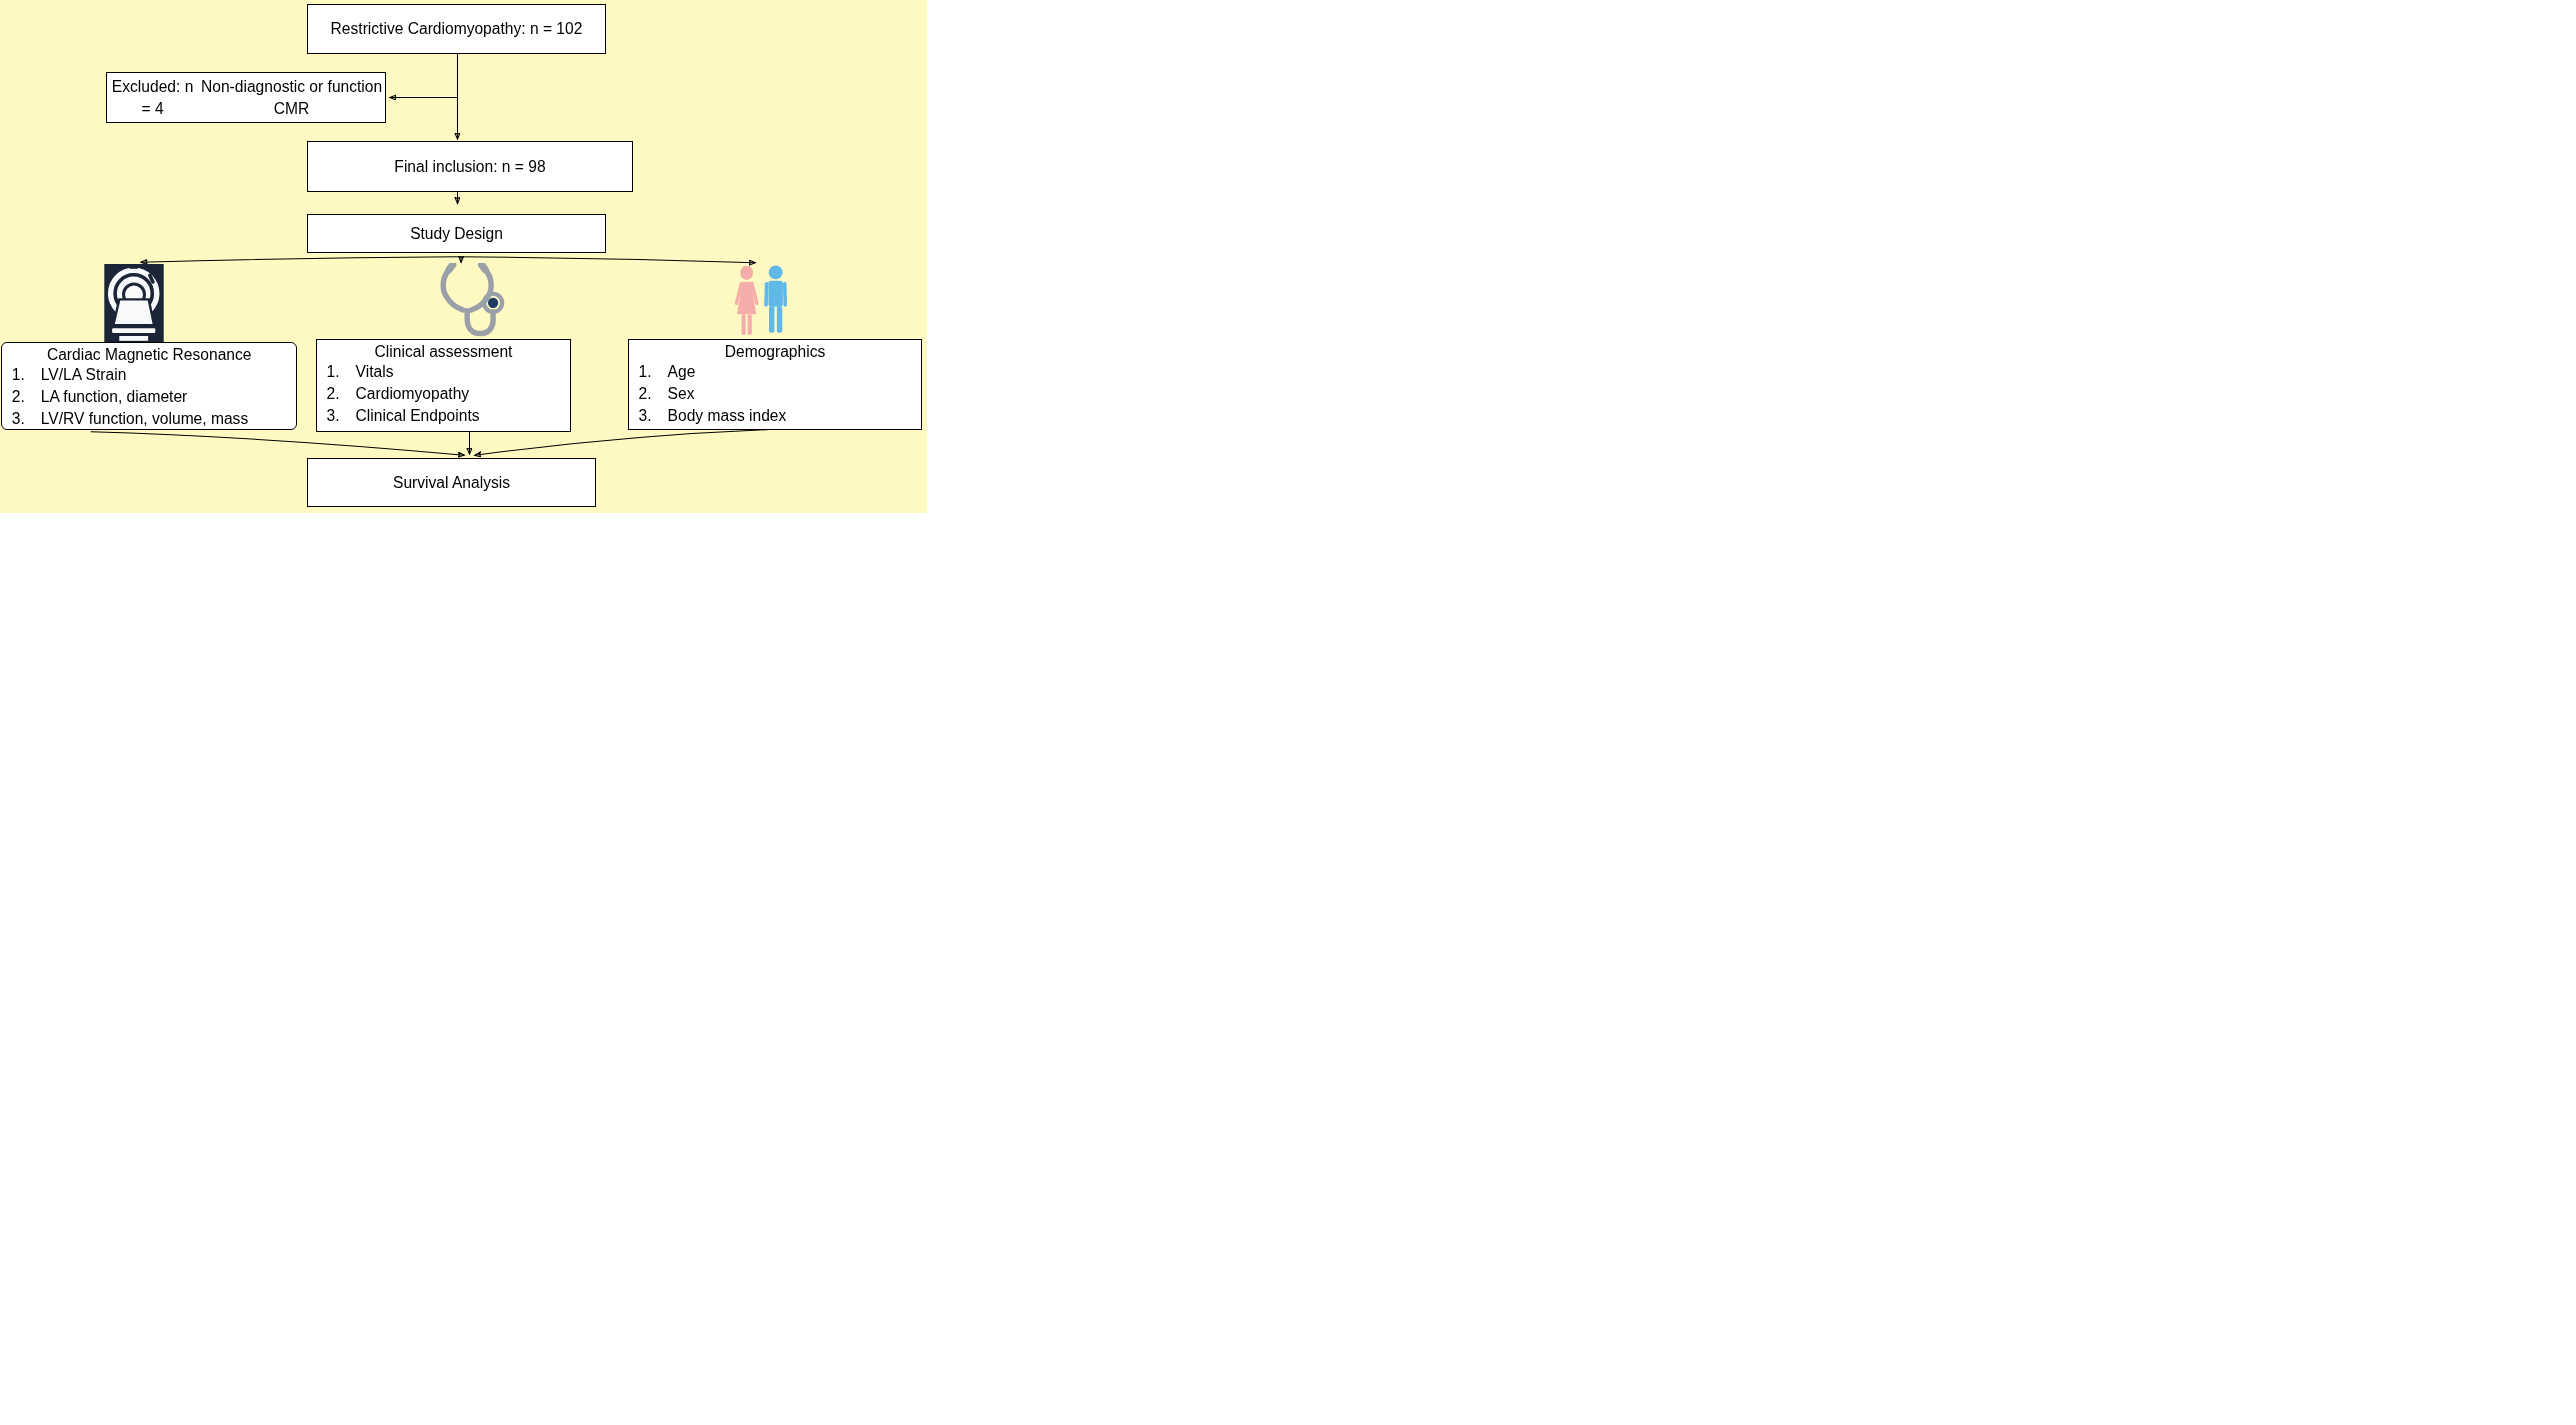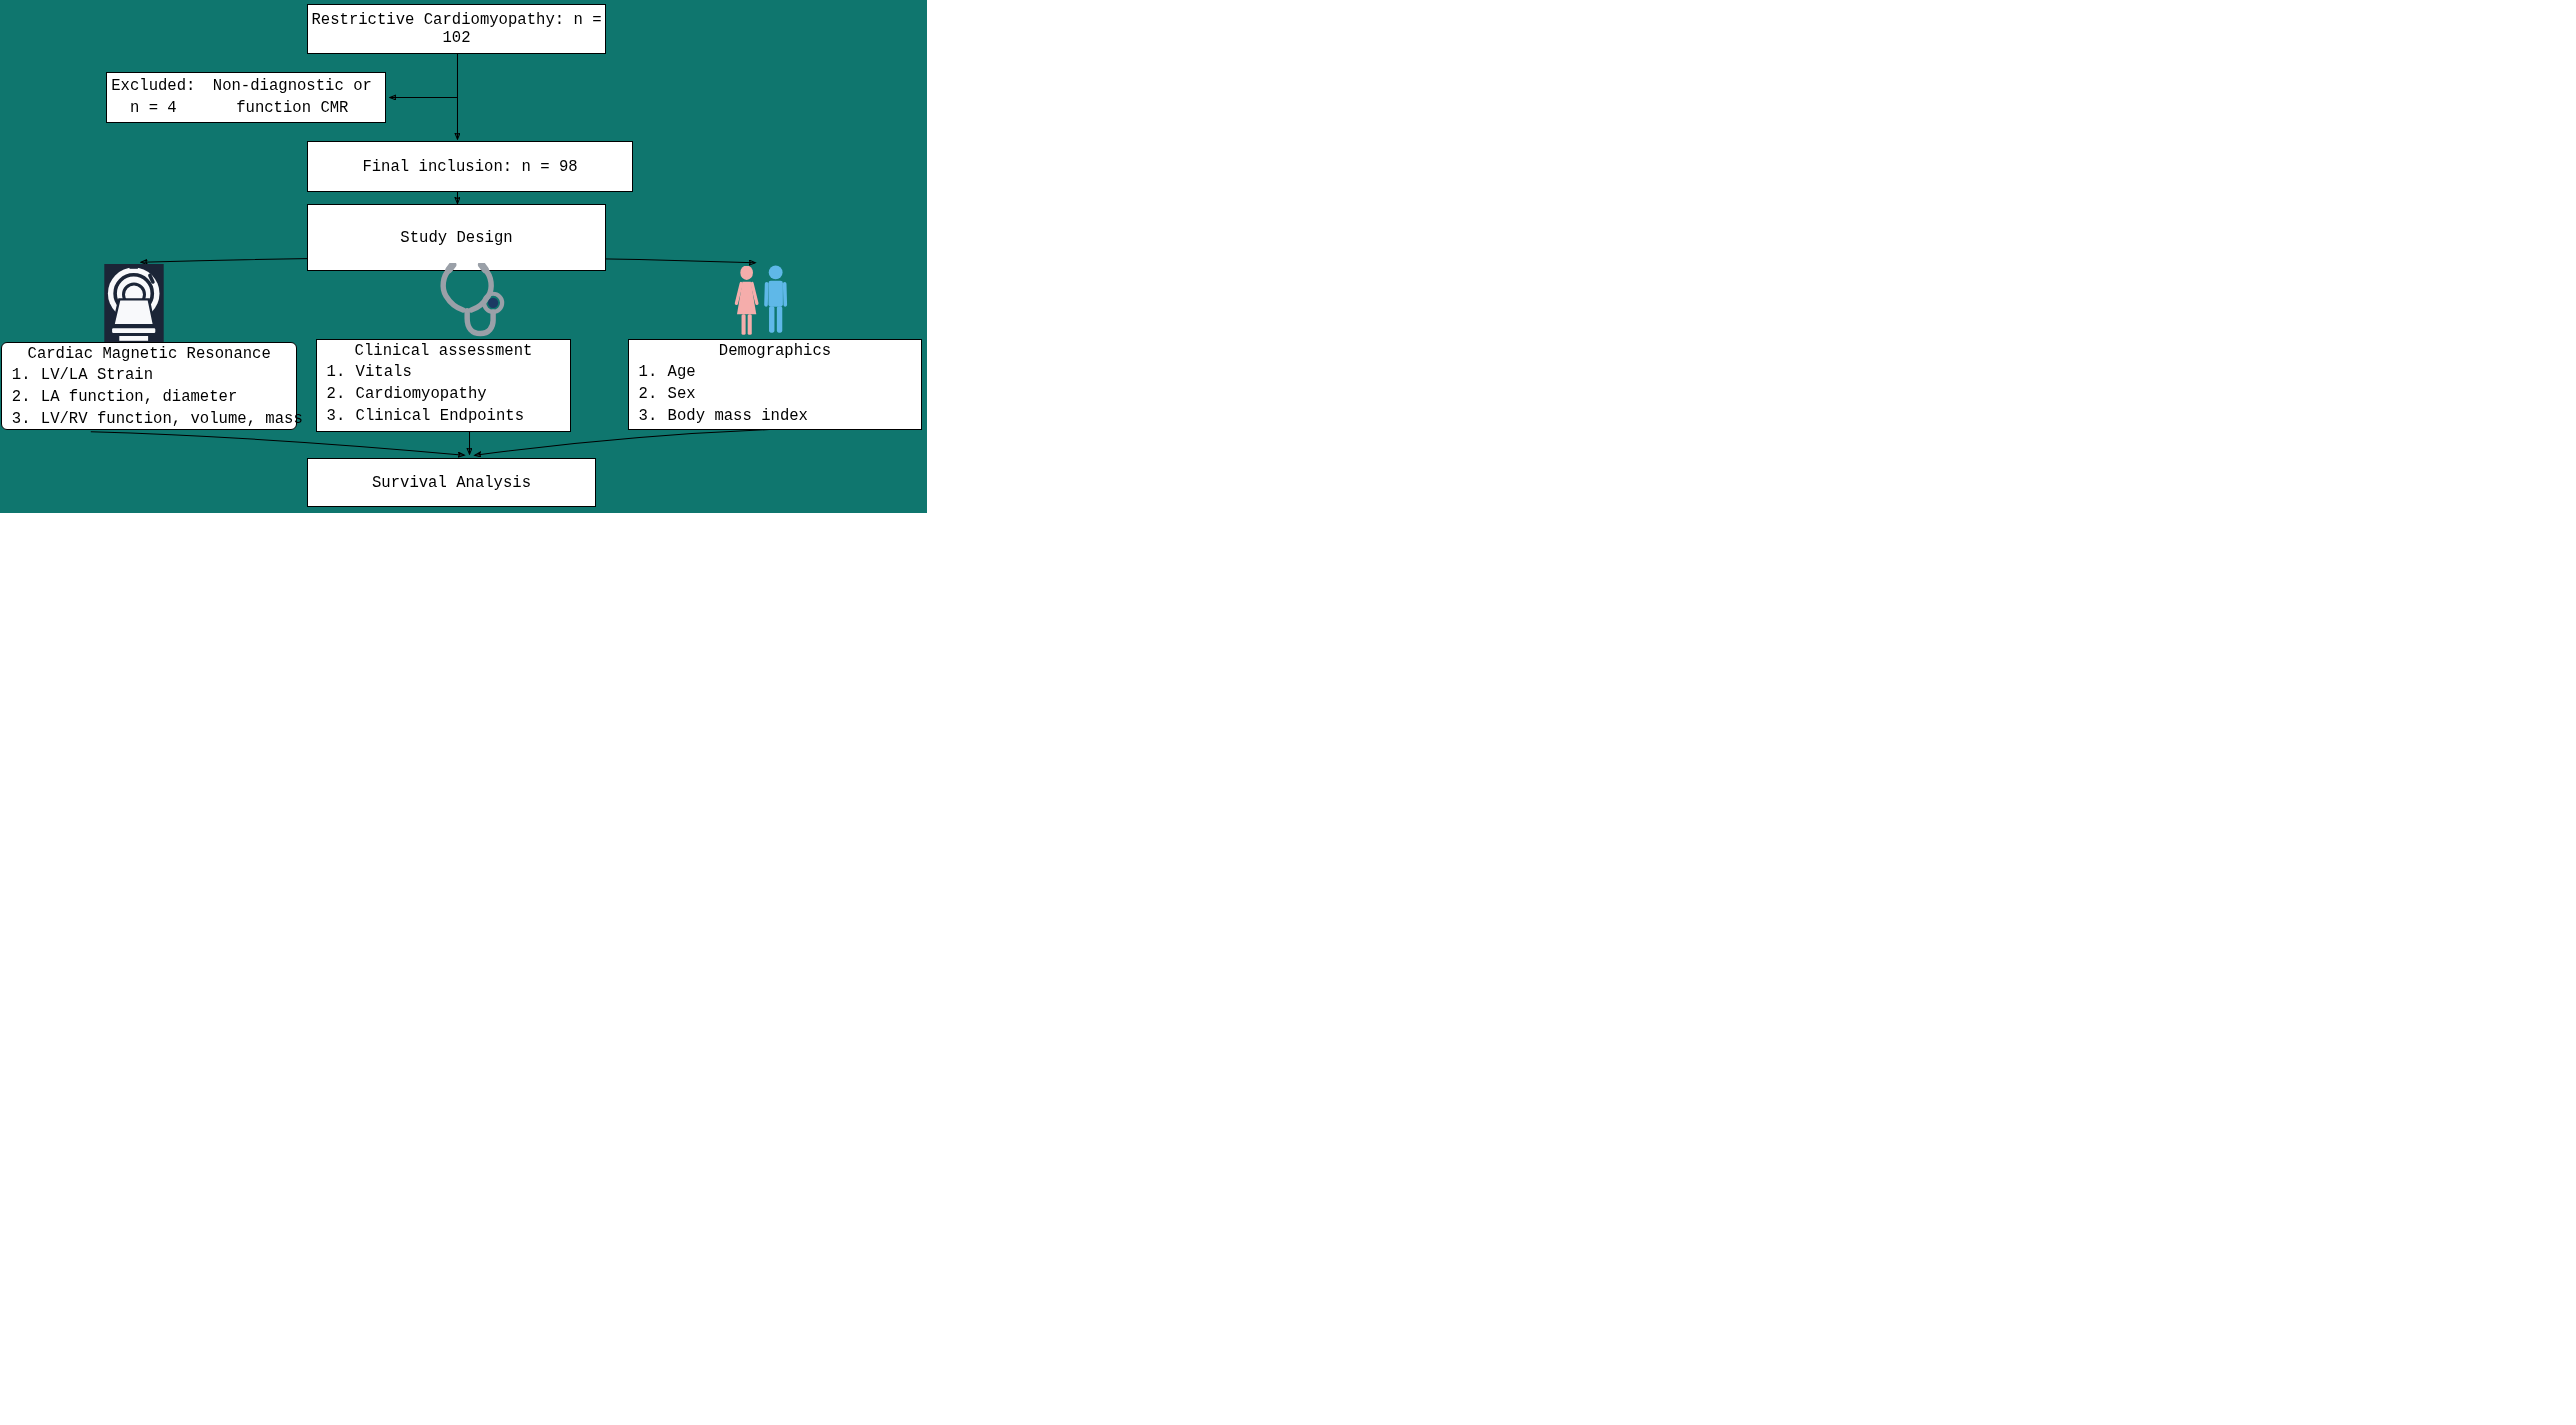--- a/index.html
+++ b/index.html
@@ -10,22 +10,22 @@
     --mri_fg:#f8f9fb;
     --stethoscope:#9aa0a8;
     --chestpiece:#1c3a63;
     --female:#f5adab;
     --male:#5fb8e8;
   }
   html,body{margin:0;padding:0;background:#ffffff;}
   #canvas{
     position:relative;
     width:927px;height:513px;
-    background:#0f766e;
-    font-family:Liberation Mono, monospace;
+    background:#fef9c3;
+    font-family:Liberation Sans, sans-serif;
     color:#000;
     overflow:hidden;
   }
   .box{
     position:absolute;
     background:var(--box_bg);
     border:1.8px solid var(--box_border);
     box-sizing:border-box;
   }
   .center-box{
@@ -91,21 +91,21 @@
 
   <div class="box center-box two-line" style="left:106px;top:72px;width:280px;height:51px;">
     <span>Excluded: n = 4</span>
     <span>Non-diagnostic or function CMR</span>
   </div>
 
   <div class="box center-box" style="left:307px;top:141px;width:326px;height:51px;">
     <span>Final inclusion: n = 98</span>
   </div>
 
-  <div class="box center-box" style="left:307px;top:204px;width:299px;height:67px;">
+  <div class="box center-box" style="left:307px;top:214px;width:299px;height:39px;">
     <span>Study Design</span>
   </div>
 
   <svg class="icon" style="left:104px;top:264px;" width="60" height="78" viewBox="0 0 99 130">
     <rect x="0" y="0" width="99" height="130" style="fill:var(--mri_bg,#1b2537)"></rect>
     <circle cx="49" cy="49" r="43" style="fill:var(--mri_fg,#f8f9fb)"></circle>
     <circle cx="49" cy="49" r="31" style="fill:none;stroke:var(--mri_bg,#1b2537);stroke-width:6"></circle>
     <circle cx="49.5" cy="51" r="17.5" style="fill:var(--mri_fg,#f8f9fb);stroke:var(--mri_bg,#1b2537);stroke-width:5"></circle>
     <rect x="42" y="0" width="14" height="8" style="fill:var(--mri_bg,#1b2537)"></rect>
     <line x1="76" y1="19" x2="81" y2="30" style="stroke:var(--mri_bg,#1b2537);stroke-width:6;stroke-linecap:round"></line>

